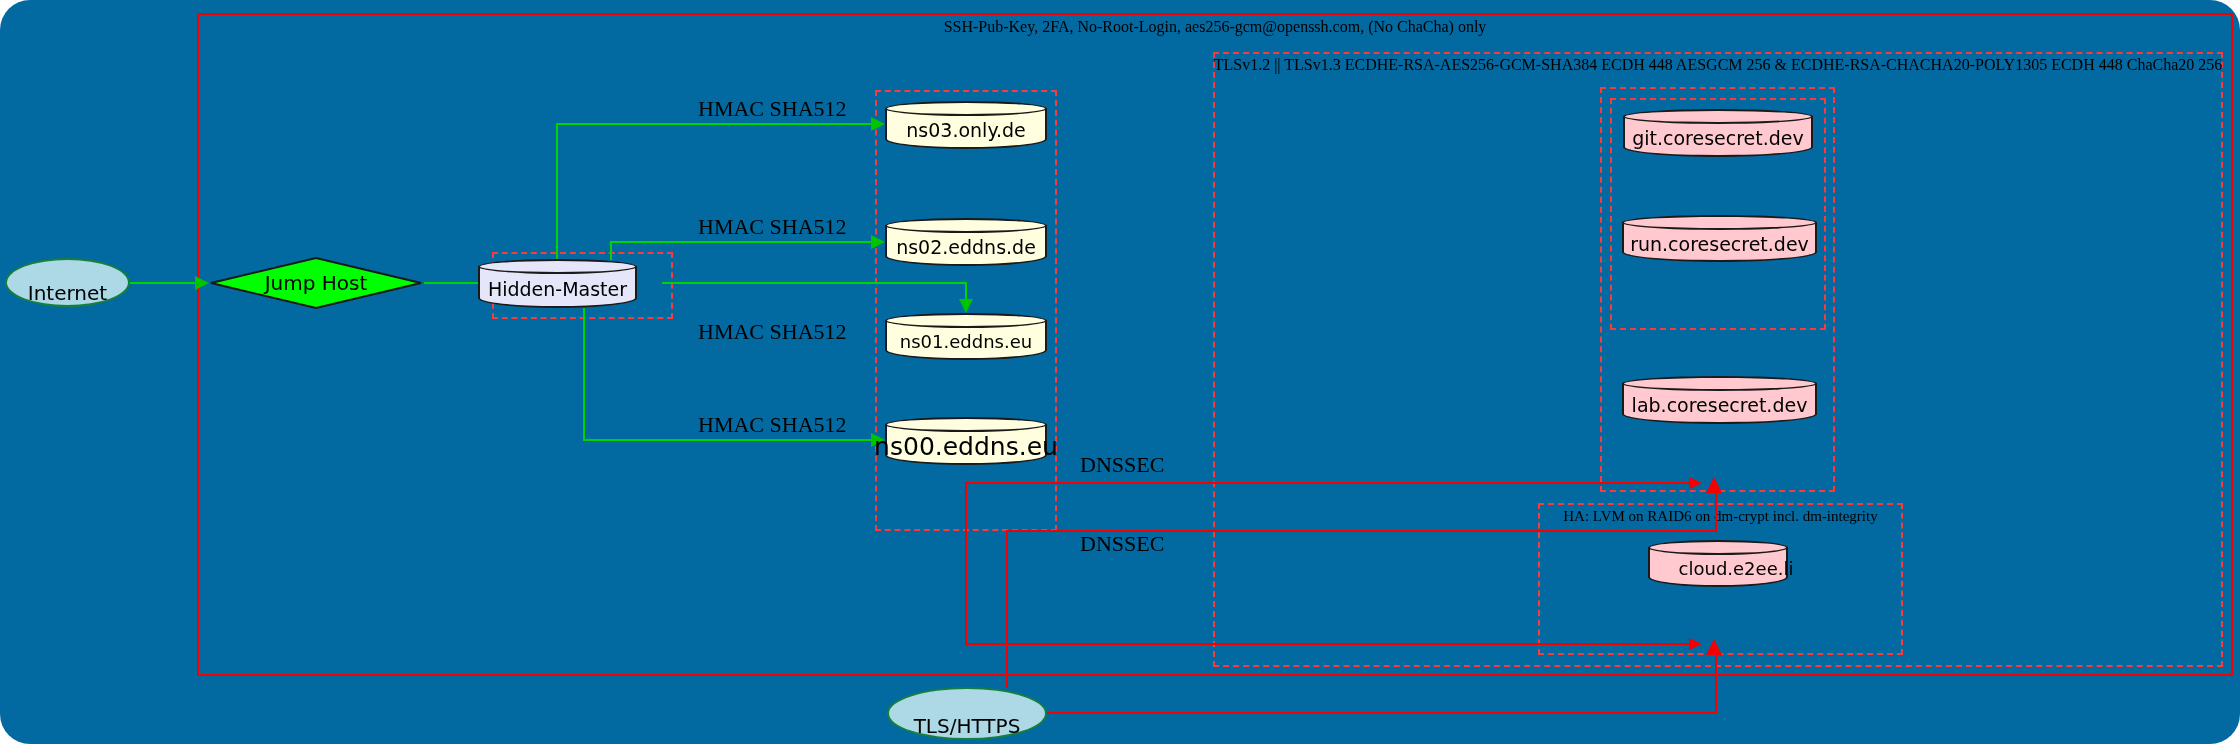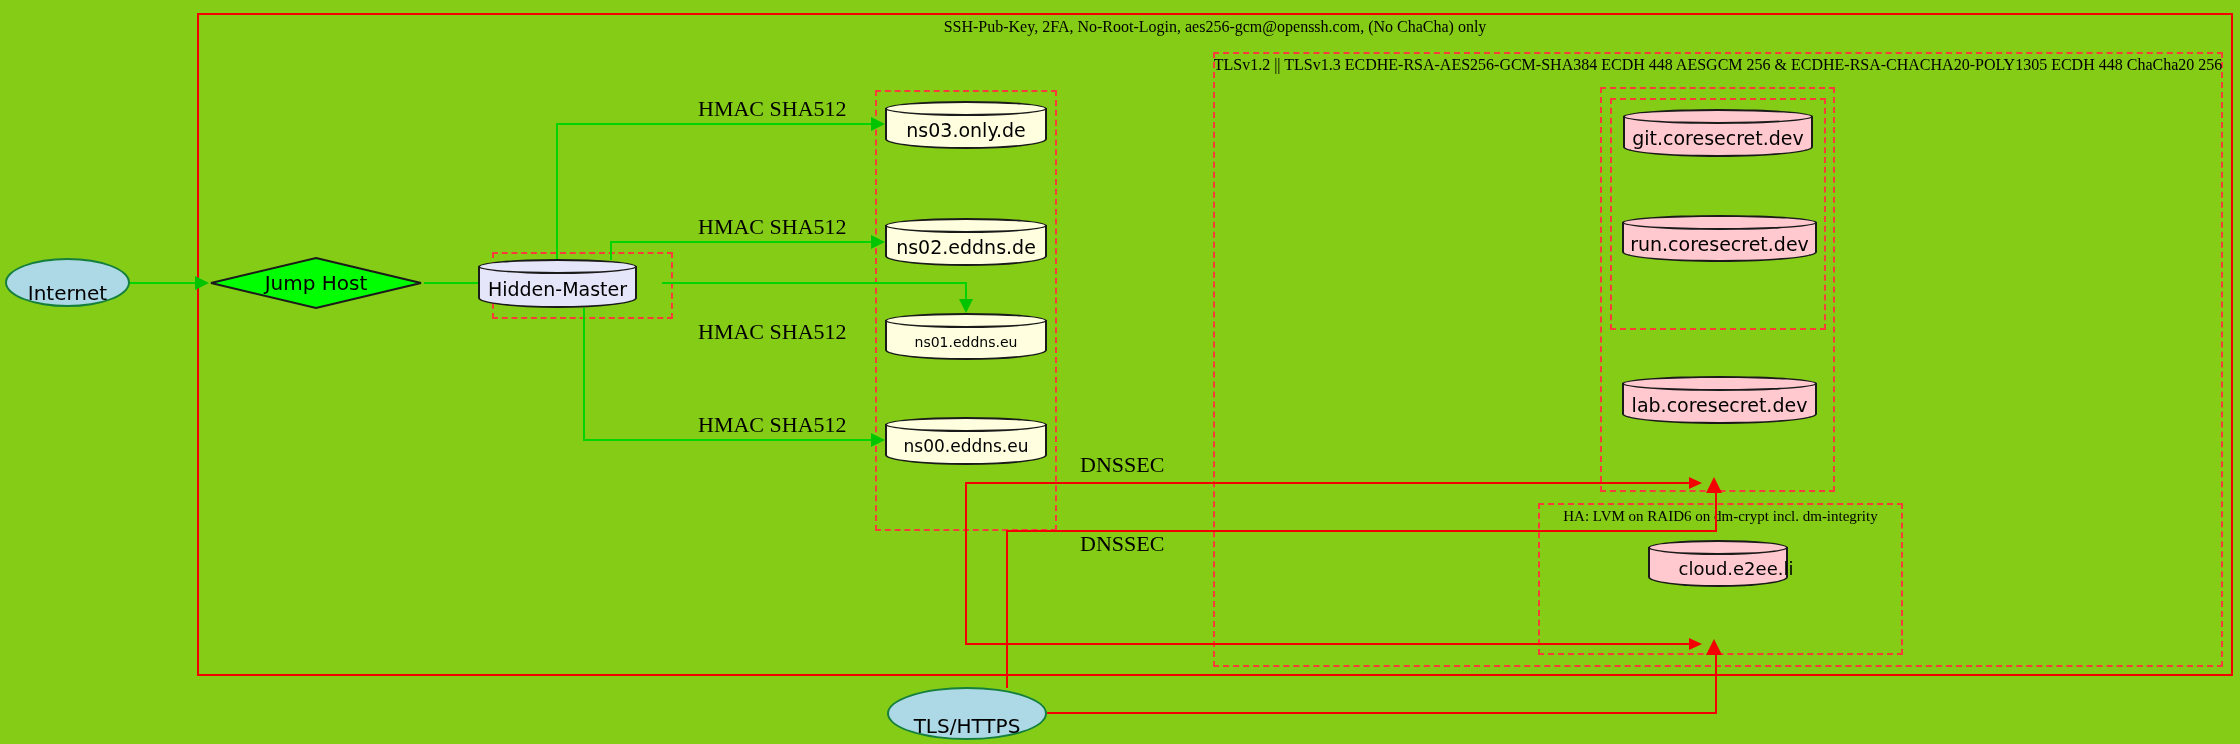--- a/index.html
+++ b/index.html
@@ -1,17 +1,17 @@
 <!DOCTYPE html>
 <html><head>
 <meta charset="utf-8">
 <style>
   html,body{margin:0;padding:0;background:#ffffff;}
-  #canvas{position:relative;width:2240px;height:744px;background:#84cc16;overflow:hidden;
-          font-family:"DejaVu Sans","Liberation Sans",sans-serif;color:#000;}
+  #canvas{position:relative;width:2240px;height:744px;background:#0369a1;overflow:hidden;
+          font-family:"DejaVu Sans","Liberation Sans",sans-serif;color:#000;border-radius:30px;}
 
   
   .cluster{position:absolute;box-sizing:border-box;}
   .cluster.solid{border:2px solid #f40000;}
   .cluster.dashed{border:2px dashed #fb3a3a;}
   .cluster-label{position:absolute;text-align:center;white-space:nowrap;
                  font-family:"Liberation Serif","DejaVu Serif",serif;font-size:16px;line-height:20px;}
 
   
   .ellipse-node{position:absolute;border:2px solid #15803d;border-radius:50%;
@@ -143,27 +143,27 @@
 
   <div class="cyl fill-yellow" style="left:885px;top:218px;width:162px;height:48px;">
     <div class="cyl-body"></div>
     <div class="cyl-cap"></div>
     <div class="cyl-label" style="font-size:19px;">ns02.eddns.de</div>
   </div>
 
   <div class="cyl fill-yellow" style="left:885px;top:313px;width:162px;height:47px;">
     <div class="cyl-body"></div>
     <div class="cyl-cap"></div>
-    <div class="cyl-label" style="font-size:14px;">ns01.eddns.eu</div>
+    <div class="cyl-label" style="font-size:18px;">ns01.eddns.eu</div>
   </div>
 
   <div class="cyl fill-yellow" style="left:885px;top:417px;width:162px;height:48px;">
     <div class="cyl-body"></div>
     <div class="cyl-cap"></div>
-    <div class="cyl-label" style="font-size:17px;">ns00.eddns.eu</div>
+    <div class="cyl-label" style="font-size:25px;">ns00.eddns.eu</div>
   </div>
 
   <div class="cyl fill-pink" style="left:1623px;top:109px;width:190px;height:48px;">
     <div class="cyl-body"></div>
     <div class="cyl-cap"></div>
     <div class="cyl-label" style="font-size:19px;">git.coresecret.dev</div>
   </div>
 
   <div class="cyl fill-pink" style="left:1622px;top:215px;width:195px;height:47px;">
     <div class="cyl-body"></div>

